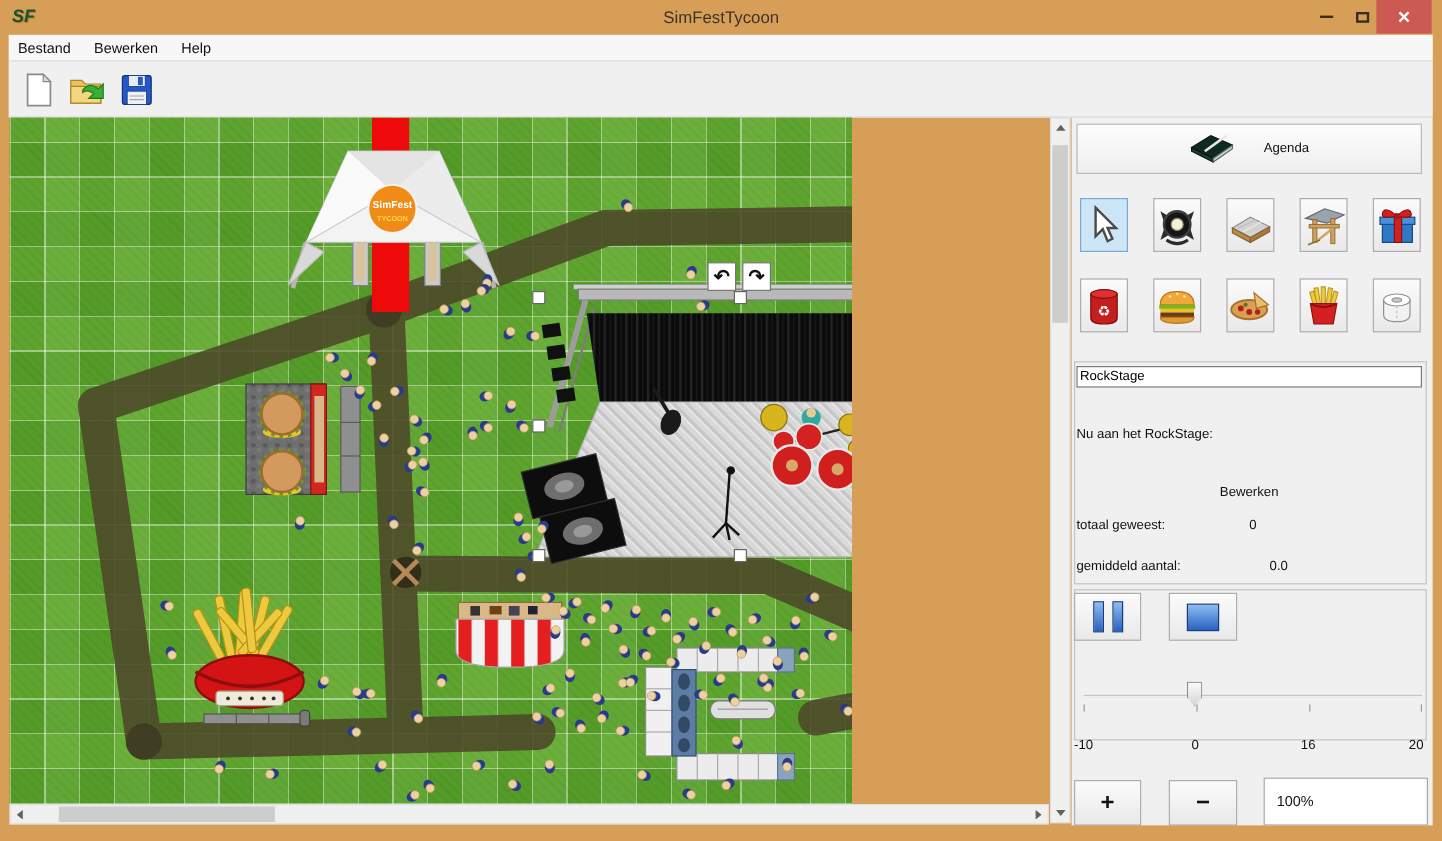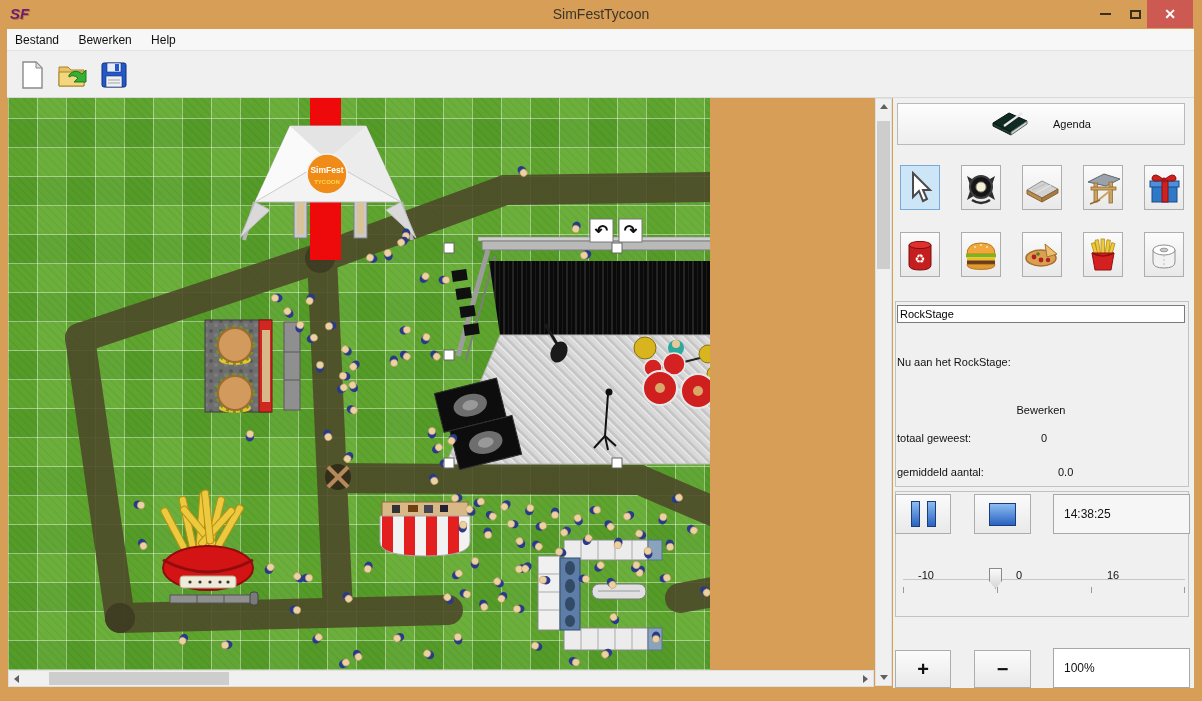--- a/index.html
+++ b/index.html
@@ -1,19 +1,19 @@
 <!DOCTYPE html>
 <html><head>
 <meta charset="utf-8">
 <style>
   html,body{margin:0;padding:0;background:#888;}
   *{box-sizing:border-box;font-family:"Liberation Sans",sans-serif;}
   .win{position:relative;width:1202px;height:701px;background:#d79e58;overflow:hidden;}
   .titlebar{position:absolute;left:0;top:0;width:1202px;height:29px;background:#d79e58;}
-  .app-logo{position:absolute;left:10px;top:5px;font-weight:bold;font-style:italic;font-size:15px;color:#701a75;text-shadow:1px 1px 0 #b57c35;}
+  .app-logo{position:absolute;left:10px;top:5px;font-weight:bold;font-style:italic;font-size:15px;color:#14532d;text-shadow:1px 1px 0 #b57c35;}
   .title-text{position:absolute;left:0;top:6px;width:1202px;text-align:center;font-size:14px;color:#3c3429;}
   .winbtn{position:absolute;top:0;height:28px;display:flex;align-items:center;justify-content:center;cursor:default;}
   .btn-min{left:1092px;width:26px;}
   .btn-min .bar{width:11px;height:2px;background:#3a2f1d;}
   .btn-max{left:1122px;width:26px;}
   .btn-max .box{width:11px;height:9px;border:2px solid #3a2f1d;}
   .btn-close{left:1147px;width:46px;background:#cd5a52;color:#fff;font-size:14px;font-weight:bold;}
   .menubar{position:absolute;left:7px;top:29px;width:1188px;height:22px;background:#f7f7f7;border-bottom:1px solid #e2e2e2;font-size:12px;color:#111;}
   .menu-item{display:inline-block;padding:4px 8px 0 8px;}
   .toolbar{position:absolute;left:7px;top:51px;width:1188px;height:47px;background:#f0f0f0;border-bottom:1px solid #d9d9d9;}
@@ -52,21 +52,21 @@
   .lbl-avg{position:absolute;left:4px;top:368px;}
   .val-avg{position:absolute;left:165px;top:368px;}
   .ctlbtn{position:absolute;background:linear-gradient(#fbfbfb,#e9e9e9);border:1px solid #adadad;display:flex;align-items:center;justify-content:center;}
   .pausebars{display:flex;gap:7px;}
   .pausebars i{display:block;width:9px;height:26px;background:linear-gradient(#8cbdf2,#2a62c0);border:1px solid #1a3c7c;}
   .stopsq{width:27px;height:23px;background:linear-gradient(#8cbdf2,#2a62c0);border:1px solid #1a3c7c;}
   .timebox{position:absolute;left:160px;top:396px;width:137px;height:40px;border:1px solid #a8a8a8;background:#f6f6f6;font-size:12px;display:flex;align-items:center;padding-left:10px;}
   .slidertrack{position:absolute;left:10px;top:481px;width:282px;height:2px;background:#c6c6c6;border-bottom:1px solid #efefef;}
   .sliderthumb{position:absolute;left:96px;top:470px;width:13px;height:21px;background:linear-gradient(#fafafa,#d6d6d6);border:1px solid #8a8a8a;clip-path:polygon(0 0,100% 0,100% 62%,50% 100%,0 62%);}
   .tick{position:absolute;top:489px;width:1px;height:6px;background:#9a9a9a;}
-  .ticklabel{position:absolute;top:471px;font-size:11px;margin-left:23px;}
+  .ticklabel{position:absolute;top:517px;font-size:11px;}
   .zoomfield{position:absolute;left:160px;top:550px;width:137px;height:40px;border:1px solid #a8a8a8;background:#fff;font-size:12px;display:flex;align-items:center;padding-left:10px;}
   .plusminus{font-size:20px;font-weight:bold;color:#111;line-height:1;}
   .rborder{position:absolute;left:1194px;top:29px;width:8px;height:672px;background:#d79e58;}
   .bborder{position:absolute;left:0;top:688px;width:1202px;height:13px;background:#d79e58;}
   .lborder{position:absolute;left:0;top:29px;width:7px;height:672px;background:#d79e58;}
 </style>
 </head>
 <body>
 
 <div class="win">
@@ -920,21 +920,20 @@
     <div class="groupbox" style="left:2px;top:393px;width:294px;height:126px"></div>
     <div class="ctlbtn" style="left:2px;top:396px;width:56px;height:40px">
       <span class="pausebars">
           <i></i>
           <i></i>
         </span>
     </div>
     <div class="ctlbtn" style="left:81px;top:396px;width:57px;height:40px">
       <span class="stopsq"></span>
     </div>
-    <div class="timebox">14:38:25</div>
 
     <div class="slidertrack"></div>
     <div class="sliderthumb"></div>
     <div class="tick" style="left:10px"></div>
     <div class="tick" style="left:104px"></div>
     <div class="tick" style="left:198px"></div>
     <div class="tick" style="left:291px"></div>
     <div class="ticklabel" style="left:2px">-10</div>
     <div class="ticklabel" style="left:100px">0</div>
     <div class="ticklabel" style="left:191px">16</div>

